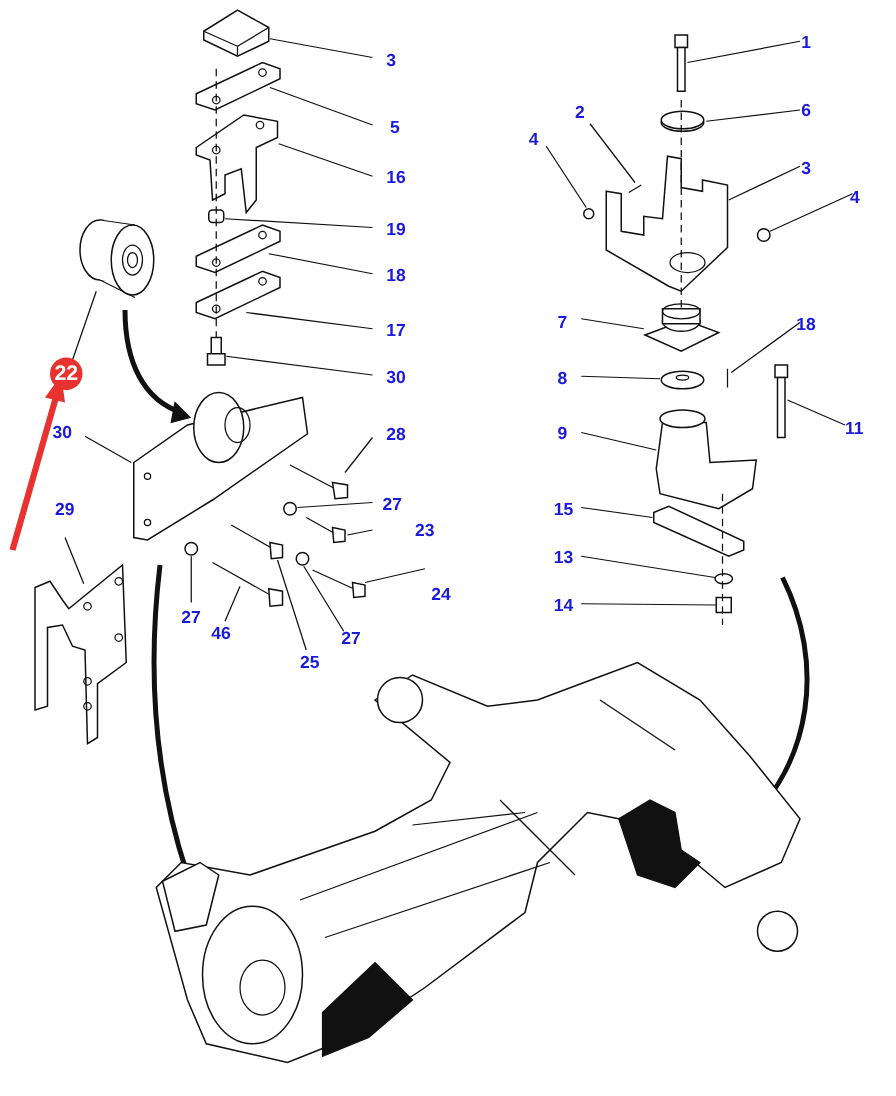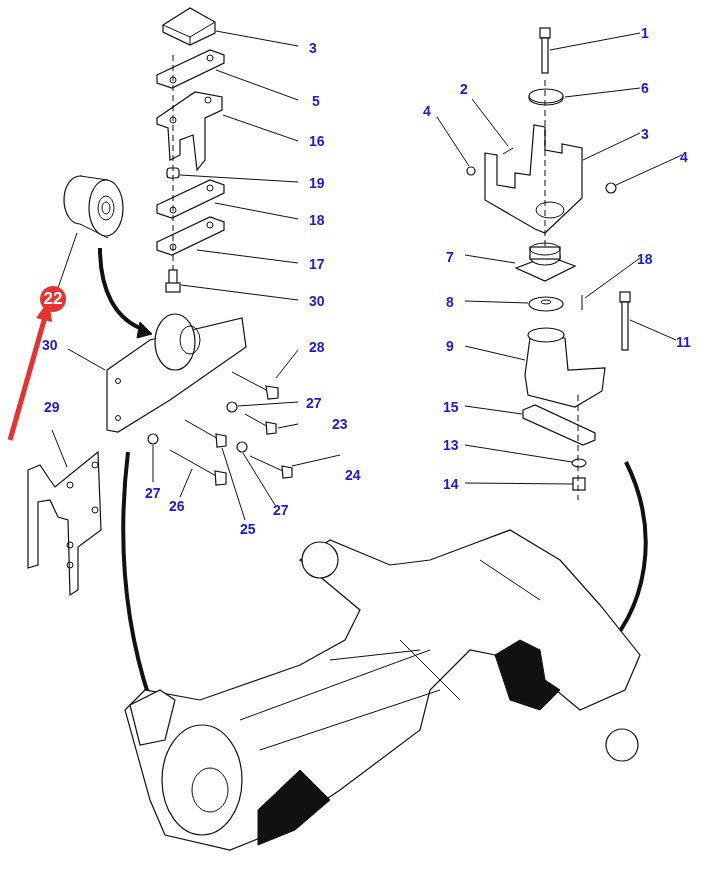--- a/index.html
+++ b/index.html
@@ -225,21 +225,21 @@
   <span class="callout" style="left:309px;top:41px">3</span>
   <span class="callout" style="left:309px;top:134px">16</span>
   <span class="callout" style="left:309px;top:257px">17</span>
   <span class="callout" style="left:309px;top:213px">18</span>
   <span class="callout" style="left:309px;top:176px">19</span>
   <span class="callout" style="left:309px;top:294px">30</span>
   <span class="callout" style="left:42px;top:338px">30</span>
   <span class="callout" style="left:332px;top:417px">23</span>
   <span class="callout" style="left:345px;top:468px">24</span>
   <span class="callout" style="left:240px;top:522px">25</span>
-  <span class="callout" style="left:169px;top:499px">26</span>
+  <span class="callout" style="left:169px;top:499px">46</span>
   <span class="callout" style="left:306px;top:396px">27</span>
   <span class="callout" style="left:145px;top:486px">27</span>
   <span class="callout" style="left:273px;top:503px">27</span>
   <span class="callout" style="left:309px;top:340px">28</span>
   <span class="callout" style="left:44px;top:400px">29</span>
 
   <div class="badge">22</div>
 </div>
 
 </body></html>

